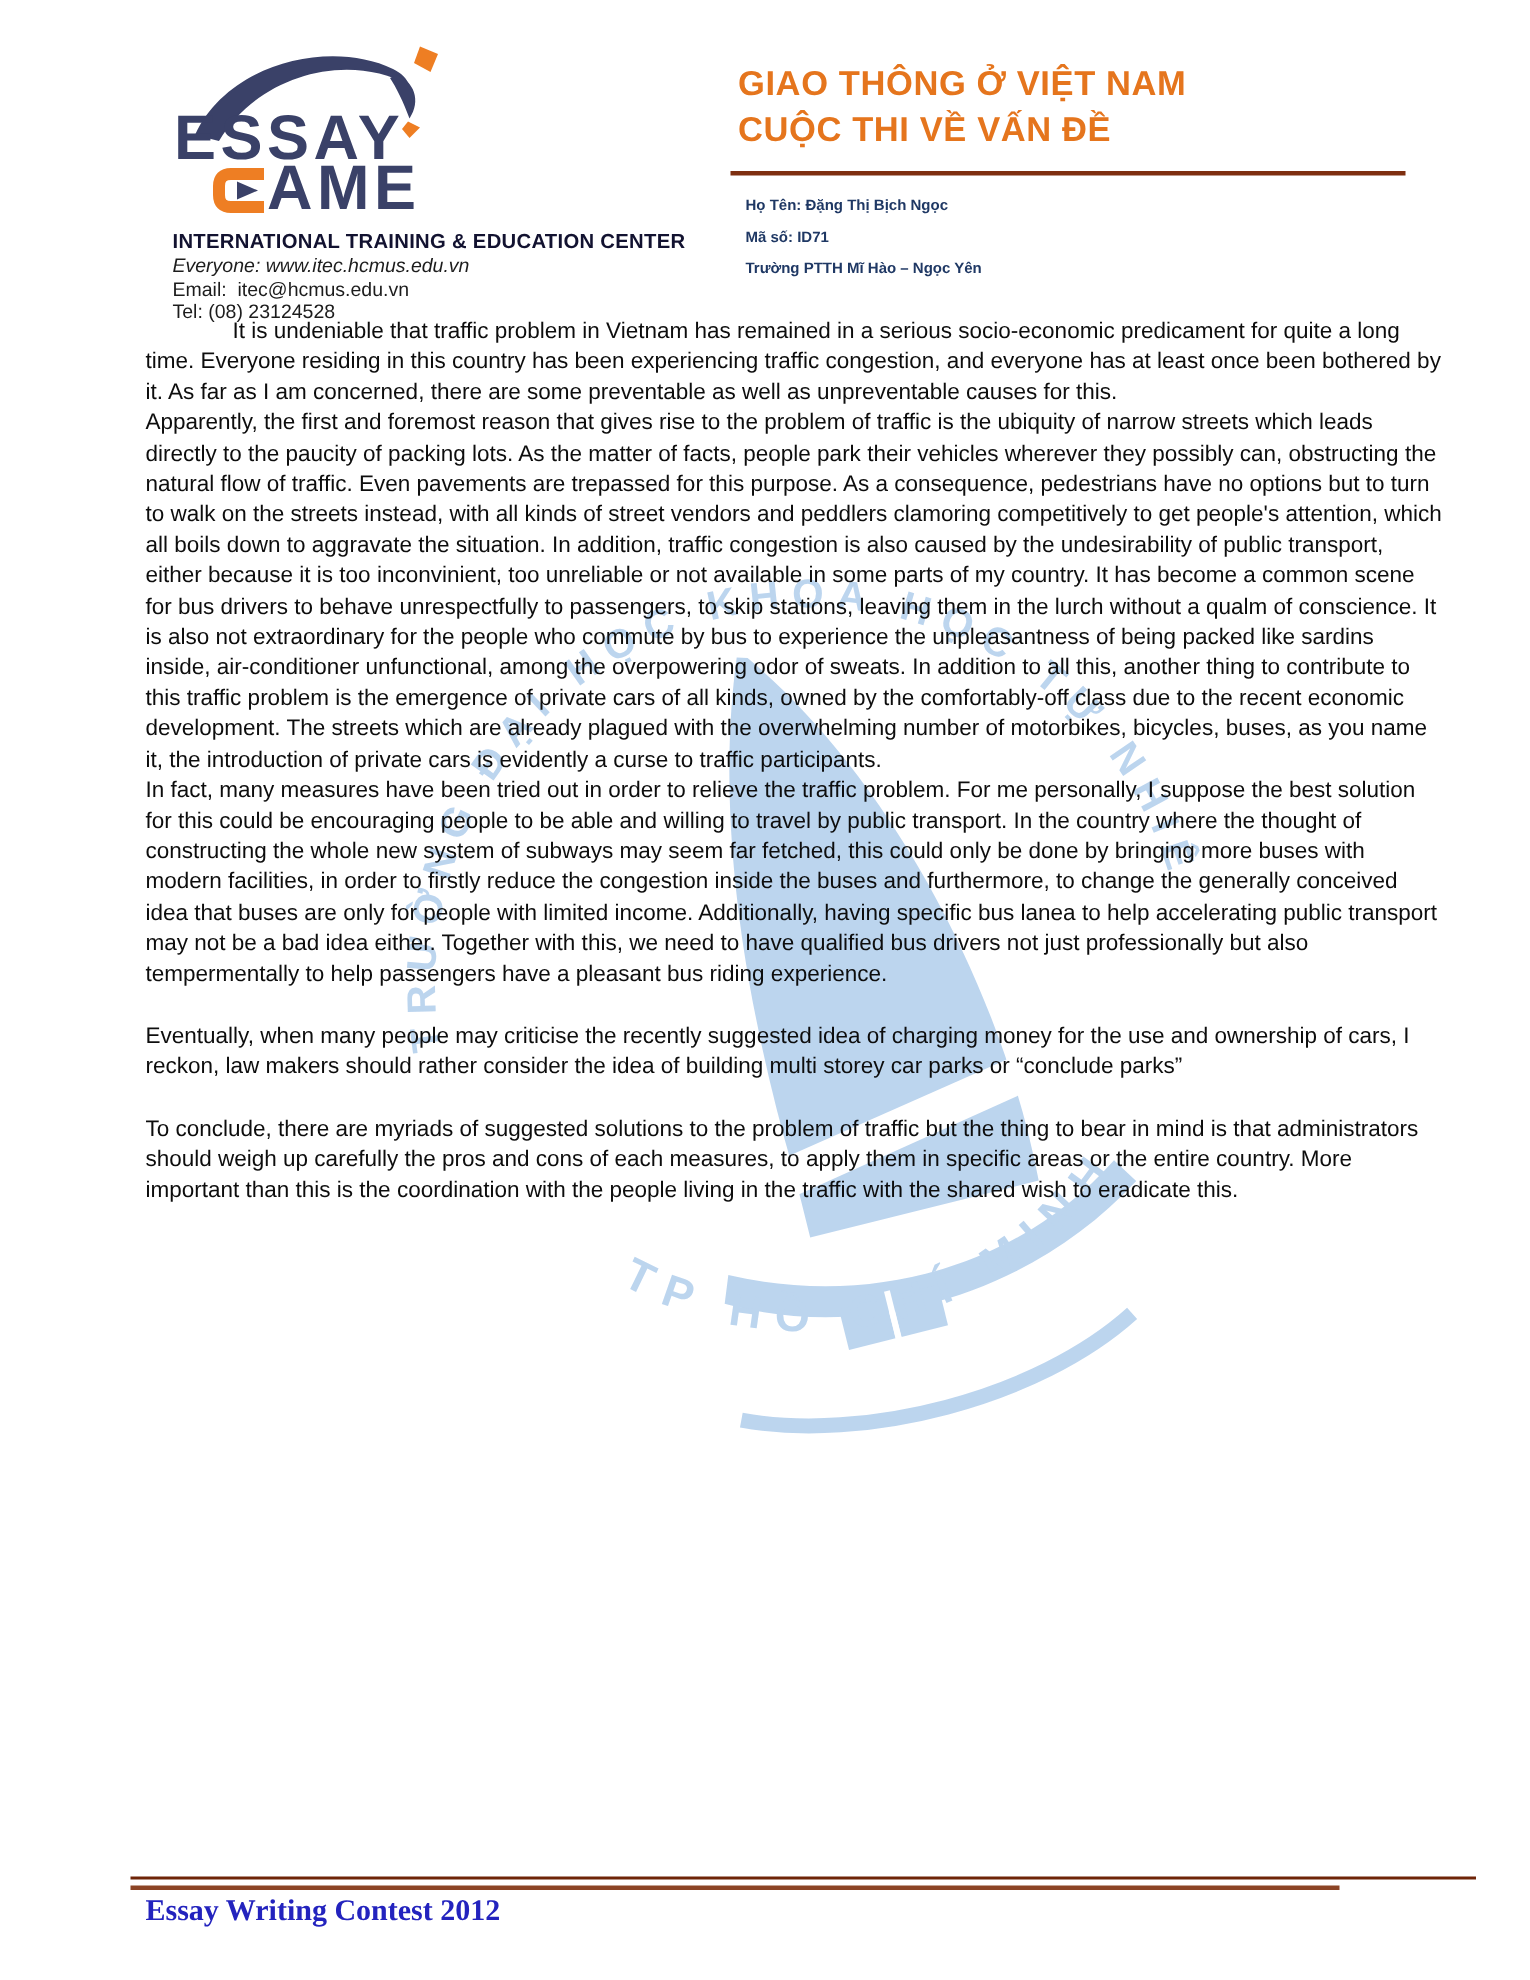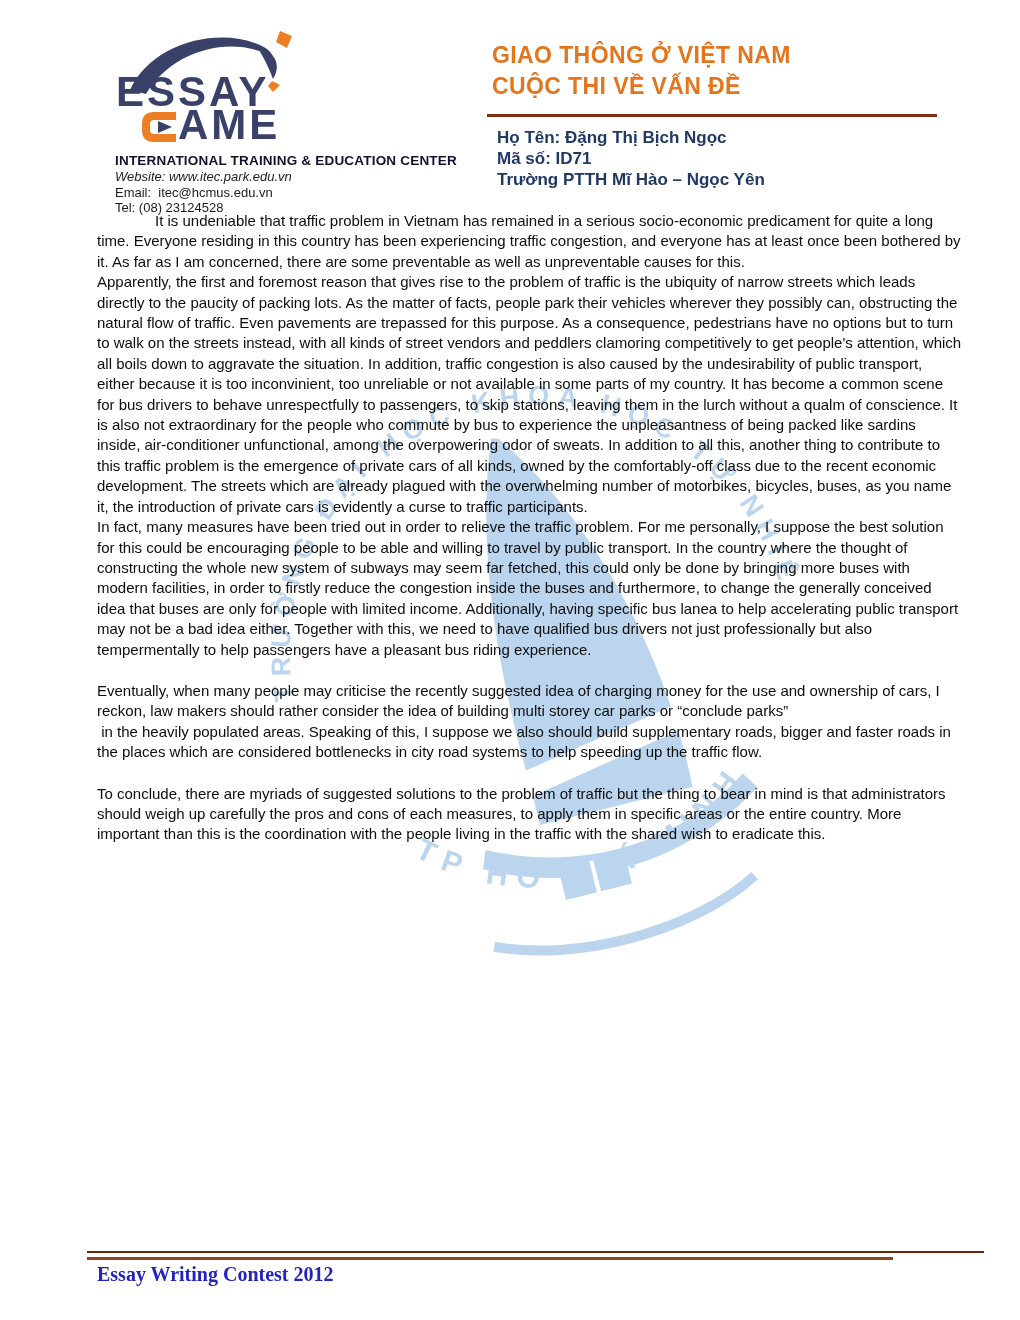--- a/index.html
+++ b/index.html
@@ -12,21 +12,21 @@
   .logo-svg{position:absolute;left:112px;top:26px;width:190px;height:124px;}
   .org-block{position:absolute;left:115px;top:136px;color:#16162e;}
   .org-name{font-weight:bold;font-size:13.5px;letter-spacing:.2px;line-height:17px;color:#121230;margin-top:16px;}
   .org-line{font-size:13px;line-height:15.5px;color:#1c1c1c;}
   .org-line.web{font-style:italic;}
   .contest-title{
     position:absolute;left:492px;top:40px;width:460px;
     color:#E5751D;font-weight:bold;font-size:23px;line-height:31px;letter-spacing:.4px;
   }
   .title-rule{position:absolute;left:487px;top:114px;width:450px;height:3px;background:#7E2F10;}
-  .entrant{position:absolute;left:497px;top:127px;color:#1F3864;font-weight:bold;font-size:17px;line-height:21px;}
+  .entrant{position:absolute;left:497px;top:127px;color:#1F3864;font-weight:bold;font-size:10px;line-height:21px;}
   
   .essay{
     position:absolute;left:97px;top:211px;width:866px;z-index:2;
     font-size:15px;line-height:20.4px;color:#0d0d0d;
   }
   .essay p{margin:0;}
   .essay p.indent{text-indent:58px;}
   .essay p.space-before{margin-top:21px;}
   
   .watermark{
@@ -62,21 +62,21 @@
     <g transform="translate(30,84)">
       <path d="M30,6 H12 Q4,6 4,14 V20 Q4,28 12,28 H30" fill="none" stroke="#EE7E23" stroke-width="8" stroke-linecap="square"></path>
       <polygon points="16,11 30,17 16,23" fill="#3A4168"></polygon>
     </g>
 
     <text x="66" y="113" font-size="42" font-weight="bold" letter-spacing="3" fill="#3A4168" font-family="Liberation Sans, sans-serif">AME</text>
   </svg>
 
   <div class="org-block">
     <div class="org-name">INTERNATIONAL TRAINING &amp; EDUCATION CENTER</div>
-    <div class="org-line web">Website: www.itec.park.edu.vn</div>
+    <div class="org-line web">Everyone: www.itec.hcmus.edu.vn</div>
     <div class="org-line">Email:&nbsp; itec@hcmus.edu.vn</div>
     <div class="org-line">Tel: (08) 23124528</div>
   </div>
 
   <div class="contest-title">
     <div>GIAO THÔNG Ở VIỆT NAM</div>
     <div>CUỘC THI VỀ VẤN ĐỀ</div>
   </div>
   <div class="title-rule"></div>
 
@@ -112,21 +112,20 @@
     <text class="wm-arc" font-size="30" letter-spacing="10" text-anchor="middle">
       <textPath href="#wmBottom" startOffset="50%">TP HỒ CHÍ MINH</textPath>
     </text>
   </svg>
 
   <div class="essay">
       <p class="indent ">It is undeniable that traffic problem in Vietnam has remained in a serious socio-economic predicament for quite a long time. Everyone residing in this country has been experiencing traffic congestion, and everyone has at least once been bothered by it. As far as I am concerned, there are some preventable as well as unpreventable causes for this.</p>
       <p class="">Apparently, the first and foremost reason that gives rise to the problem of traffic is the ubiquity of narrow streets which leads directly to the paucity of packing lots. As the matter of facts, people park their vehicles wherever they possibly can, obstructing the natural flow of traffic. Even pavements are trepassed for this purpose. As a consequence, pedestrians have no options but to turn to walk on the streets instead, with all kinds of street vendors and peddlers clamoring competitively to get people's attention, which all boils down to aggravate the situation. In addition, traffic congestion is also caused by the undesirability of public transport, either because it is too inconvinient, too unreliable or not available in some parts of my country. It has become a common scene for bus drivers to behave unrespectfully to passengers, to skip stations, leaving them in the lurch without a qualm of conscience. It is also not extraordinary for the people who commute by bus to experience the unpleasantness of being packed like sardins inside, air-conditioner unfunctional, among the overpowering odor of sweats. In addition to all this, another thing to contribute to this traffic problem is the emergence of private cars of all kinds, owned by the comfortably-off class due to the recent economic development. The streets which are already plagued with the overwhelming number of motorbikes, bicycles, buses, as you name it, the introduction of private cars is evidently a curse to traffic participants.</p>
       <p class="">In fact, many measures have been tried out in order to relieve the traffic problem. For me personally, I suppose the best solution for this could be encouraging people to be able and willing to travel by public transport. In the country where the thought of constructing the whole new system of subways may seem far fetched, this could only be done by bringing more buses with modern facilities, in order to firstly reduce the congestion inside the buses and furthermore, to change the generally conceived idea that buses are only for people with limited income. Additionally, having specific bus lanea to help accelerating public transport may not be a bad idea either. Together with this, we need to have qualified bus drivers not just professionally but also tempermentally to help passengers have a pleasant bus riding experience.</p>
       <p class="space-before">Eventually, when many people may criticise the recently suggested idea of charging money for the use and ownership of cars, I reckon, law makers should rather consider the idea of building multi storey car parks or “conclude parks”</p>
-      <p class="">&nbsp;in the heavily populated areas. Speaking of this, I suppose we also should build supplementary roads, bigger and faster roads in the places which are considered bottlenecks in city road systems to help speeding up the traffic flow.</p>
       <p class="space-before">To conclude, there are myriads of suggested solutions to the problem of traffic but the thing to bear in mind is that administrators should weigh up carefully the pros and cons of each measures, to apply them in specific areas or the entire country. More important than this is the coordination with the people living in the traffic with the shared wish to eradicate this.</p>
     </div>
 
   <div class="footer-rule-thin"></div>
   <div class="footer-rule-thick"></div>
   <div class="footer-title">Essay Writing Contest 2012</div>
 
 </div>
 
 </body></html>

